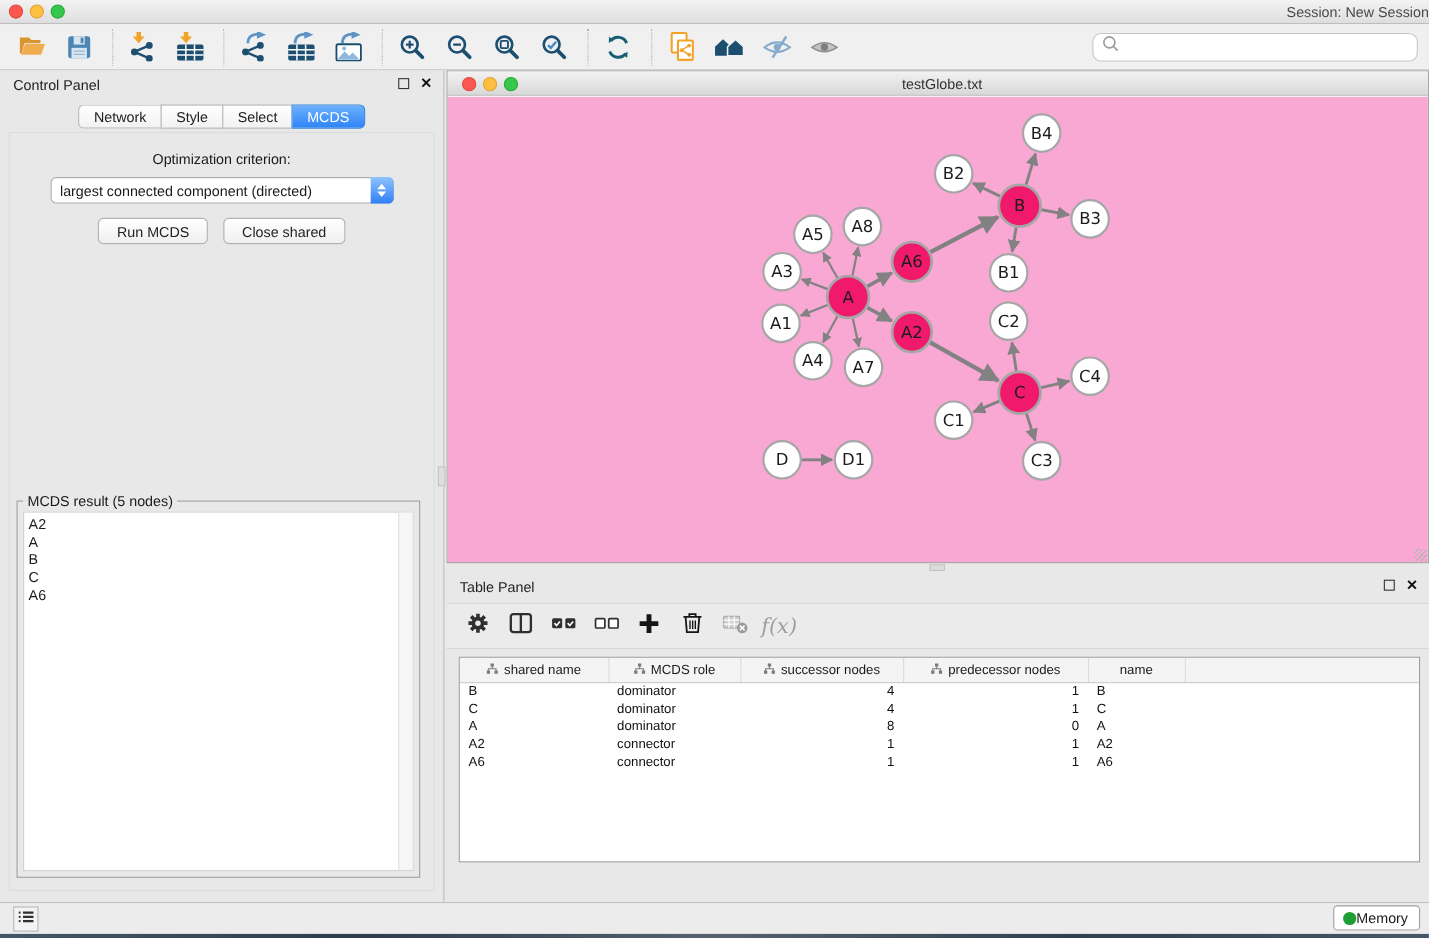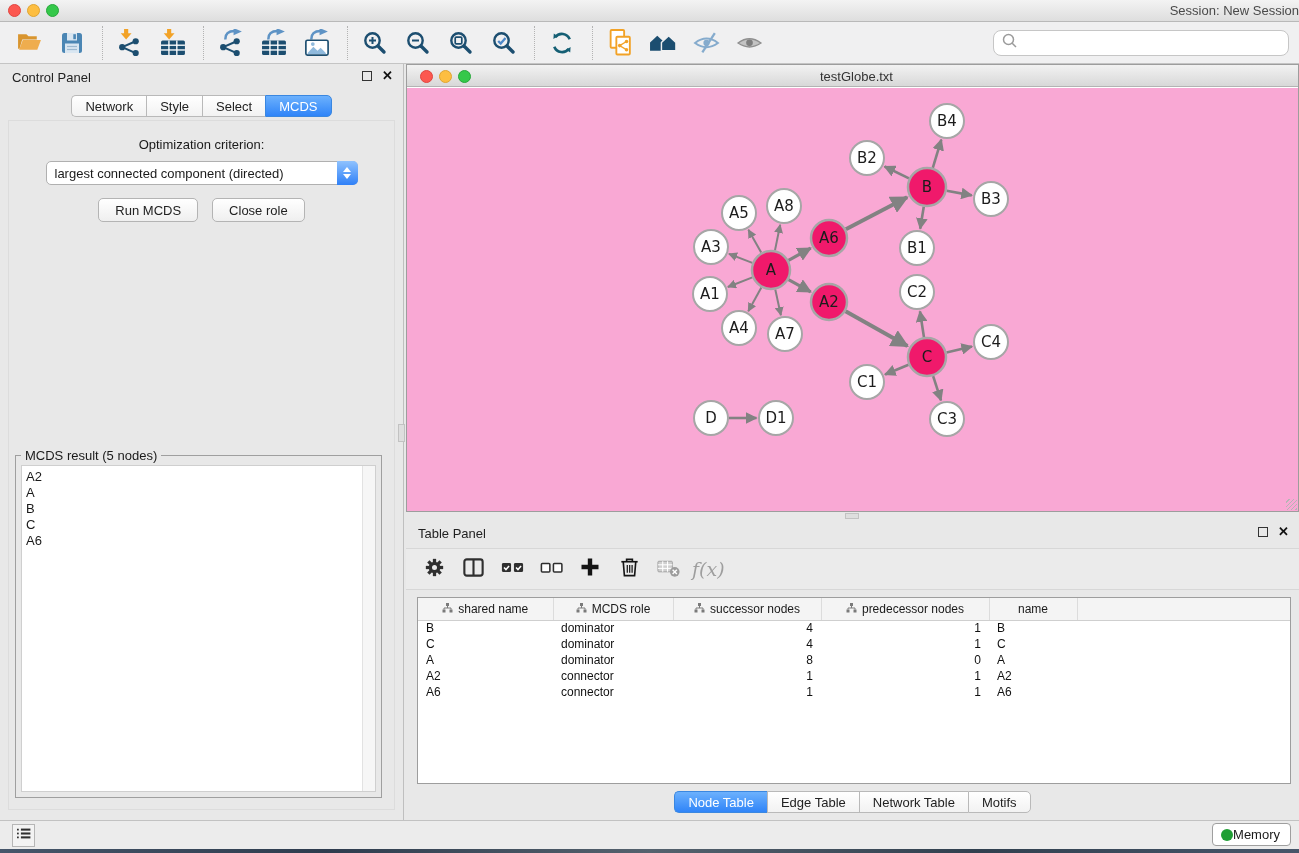--- a/index.html
+++ b/index.html
@@ -395,21 +395,21 @@
     <div class="opt-label">Optimization criterion:</div>
     <div class="dropdown">
       <span class="val">largest connected component (directed)</span>
       <span class="stepper">
           <span class="chev-up"></span>
           <span class="chev-dn"></span>
         </span>
     </div>
     <div class="cp-buttons">
       <button class="btn">Run MCDS</button>
-      <button class="btn">Close role</button>
+      <button class="btn">Close shared</button>
     </div>
     <div class="groupbox">
       <legend>MCDS result (5 nodes)</legend>
       <div class="result-list">
         <div class="item">A2</div>
           <div class="item">A</div>
           <div class="item">B</div>
           <div class="item">C</div>
           <div class="item">A6</div>
           <div class="scroll-track"></div>
@@ -732,28 +732,20 @@
             <td class="al">A6</td>
             <td class="al">connector</td>
             <td class="ar">1</td>
             <td class="ar">1</td>
             <td class="al">A6</td>
             <td class="al"></td>
           </tr>
         </tbody>
     </table>
   </div>
-  <div class="tp-tabs">
-    <div class="seg">
-      <button class="seg-btn first active">Node Table</button>
-      <button class="seg-btn">Edge Table</button>
-      <button class="seg-btn">Network Table</button>
-      <button class="seg-btn last">Motifs</button>
-    </div>
-  </div>
 </div>
 
 <div class="status-bar">
   <span class="status-left-btn">
     <span>
       <svg width="19" height="19" viewBox="0 0 22 22">
           <line x1="8" y1="6.5" x2="19" y2="6.5" stroke="#2f2f2f" stroke-width="2.4"></line>
           <line x1="8" y1="11" x2="19" y2="11" stroke="#2f2f2f" stroke-width="2.4"></line>
           <line x1="8" y1="15.5" x2="19" y2="15.5" stroke="#2f2f2f" stroke-width="2.4"></line>
           <rect x="3.5" y="5.5" width="2" height="2" fill="#2f2f2f"></rect>

